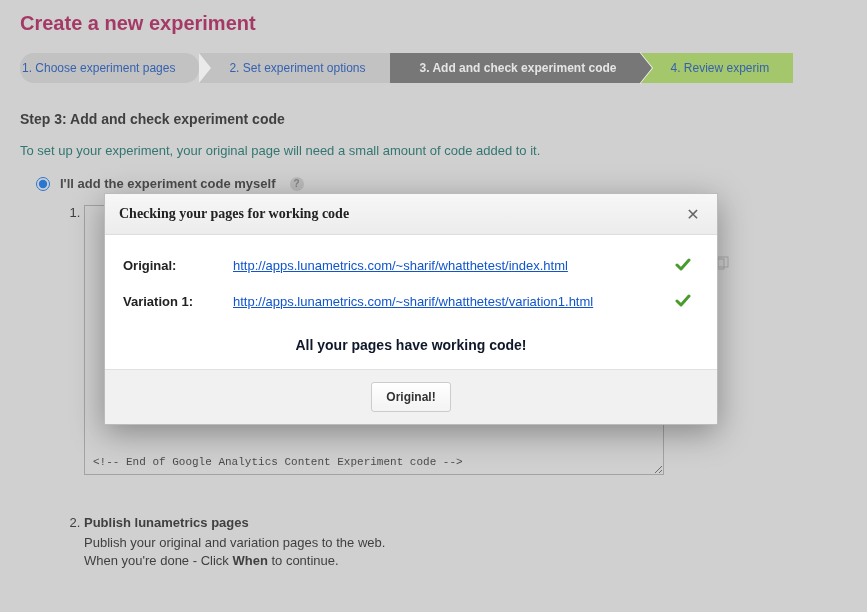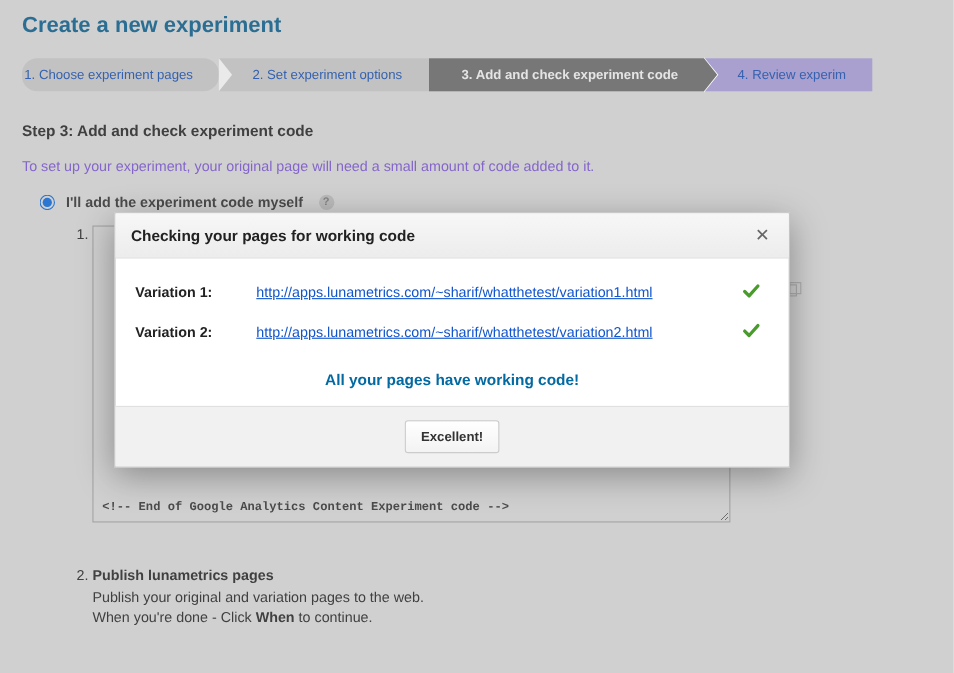--- a/index.html
+++ b/index.html
@@ -12,21 +12,21 @@
     height: 612px;
     overflow: hidden;
     position: relative;
   }
   .page {
     padding: 12px 20px 0 20px;
   }
   h1 {
     font-size: 20px;
     font-weight: bold;
-    color: #0369a1;
+    color: #be185d;
     margin-bottom: 18px;
   }
   .wizard {
     display: flex;
     align-items: stretch;
     height: 30px;
     margin-bottom: 28px;
     font-size: 12px;
   }
   .step {
@@ -66,33 +66,33 @@
   .step.done .step-arrow-border { border-left: 13px solid #fff; }
   .step.current {
     background: #777;
     color: #e5e5e5;
     font-weight: bold;
     z-index: 2;
   }
   .step.current .step-arrow { border-left: 12px solid #777; }
   .step.current .step-arrow-border { border-left: 13px solid #fff; }
   .step.future {
-    background: #c4b5fd;
+    background: #bef264;
     color: #1155cc;
   }
 
   h2.section-title {
     font-size: 14px;
     font-weight: bold;
     color: #222;
     margin-bottom: 16px;
   }
   .intro {
     font-size: 13px;
-    color: #8b5cf6;
+    color: #0f766e;
     margin-bottom: 18px;
   }
   .radio-row {
     display: flex;
     align-items: center;
     gap: 10px;
     margin-left: 16px;
     margin-bottom: 14px;
   }
   .radio-row input { width: 14px; height: 14px; }
@@ -121,21 +121,20 @@
     font-size: 11px;
     color: #333;
     overflow: hidden;
     position: relative;
     resize: both;
   }
   .code-box .bottom-line {
     position: absolute;
     left: 8px;
     bottom: 6px;
-    font-weight: bold;
   }
   .pub-text { margin-top: 4px; line-height: 1.4; }
 
   
   .scrim {
     position: absolute;
     inset: 0;
     background: rgba(120,120,120,0.35);
   }
 
@@ -151,21 +150,21 @@
     z-index: 10;
   }
   .modal-header {
     display: flex;
     align-items: center;
     justify-content: space-between;
     padding: 10px 14px;
     background: linear-gradient(#f7f7f7, #ececec);
     border-bottom: 1px solid #ddd;
   }
-  .modal-title { font-weight: bold; font-size: 14px; color: #222; }
+  .modal-title { font-weight: bold; font-size: 14px; color: #222; font-family: Liberation Serif, serif; }
   .modal-close {
     width: 20px; height: 20px;
     display:flex; align-items:center; justify-content:center;
     color:#666; font-size:16px; cursor:pointer;
     background:none; border:none;
   }
   .modal-body {
     padding: 12px 18px 2px 18px;
   }
   .row {
@@ -185,21 +184,21 @@
     text-decoration: underline;
     font-size: 13px;
     cursor: pointer;
   }
   .row-status { width: 24px; text-align: right; }
   .check-icon svg { display:block; }
   .success-msg {
     text-align: center;
     font-weight: bold;
     font-size: 14px;
-    color: #0369a1;
+    color: #0f172a;
     padding: 18px 0 14px 0;
   }
   .modal-footer {
     background: #f1f1f1;
     padding: 12px;
     text-align: center;
     border-top: 1px solid #e0e0e0;
   }
   .btn {
     display: inline-block;
@@ -285,43 +284,43 @@
 
 <div class="modal">
   <div class="modal-header">
     <span class="modal-title">Checking your pages for working code</span>
     <button class="modal-close">
       <span>✕</span>
     </button>
   </div>
   <div class="modal-body">
 
+    <div class="row">
+      <div class="row-label">Original:</div>
+      <a class="row-link">http://apps.lunametrics.com/~sharif/whatthetest/index.html</a>
+      <div class="row-status">
+        <span class="check-icon">
+          <svg width="16" height="16" viewBox="0 0 16 16">
+              <path d="M2 8 L6 12 L14 3" stroke="#4a9b2e" stroke-width="3" fill="none" stroke-linecap="round" stroke-linejoin="round"></path>
+            </svg>
+        </span>
+      </div>
+    </div>
 
     <div class="row">
       <div class="row-label">Variation 1:</div>
       <a class="row-link">http://apps.lunametrics.com/~sharif/whatthetest/variation1.html</a>
       <div class="row-status">
         <span class="check-icon">
           <svg width="16" height="16" viewBox="0 0 16 16">
               <path d="M2 8 L6 12 L14 3" stroke="#4a9b2e" stroke-width="3" fill="none" stroke-linecap="round" stroke-linejoin="round"></path>
             </svg>
         </span>
       </div>
     </div>
 
-    <div class="row">
-      <div class="row-label">Variation 2:</div>
-      <a class="row-link">http://apps.lunametrics.com/~sharif/whatthetest/variation2.html</a>
-      <div class="row-status">
-        <span class="check-icon">
-          <svg width="16" height="16" viewBox="0 0 16 16">
-              <path d="M2 8 L6 12 L14 3" stroke="#4a9b2e" stroke-width="3" fill="none" stroke-linecap="round" stroke-linejoin="round"></path>
-            </svg>
-        </span>
-      </div>
-    </div>
 
     <div class="success-msg">All your pages have working code!</div>
   </div>
   <div class="modal-footer">
-    <button class="btn">Excellent!</button>
+    <button class="btn">Original!</button>
   </div>
 </div>
 
 </body></html>

